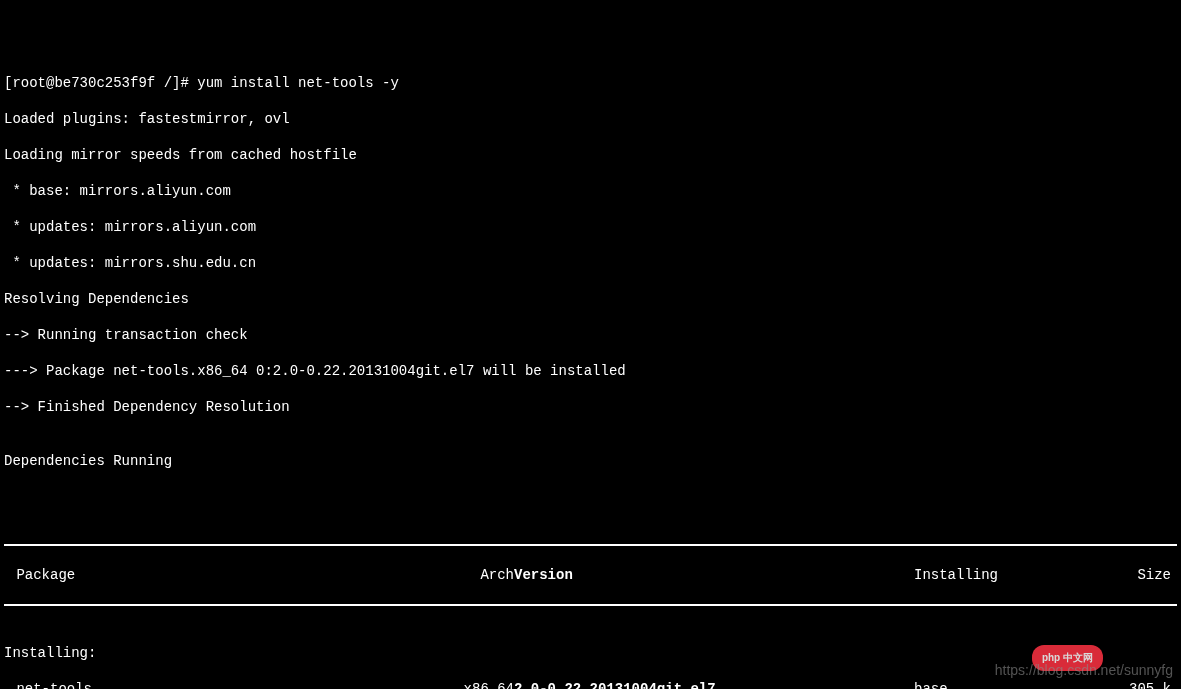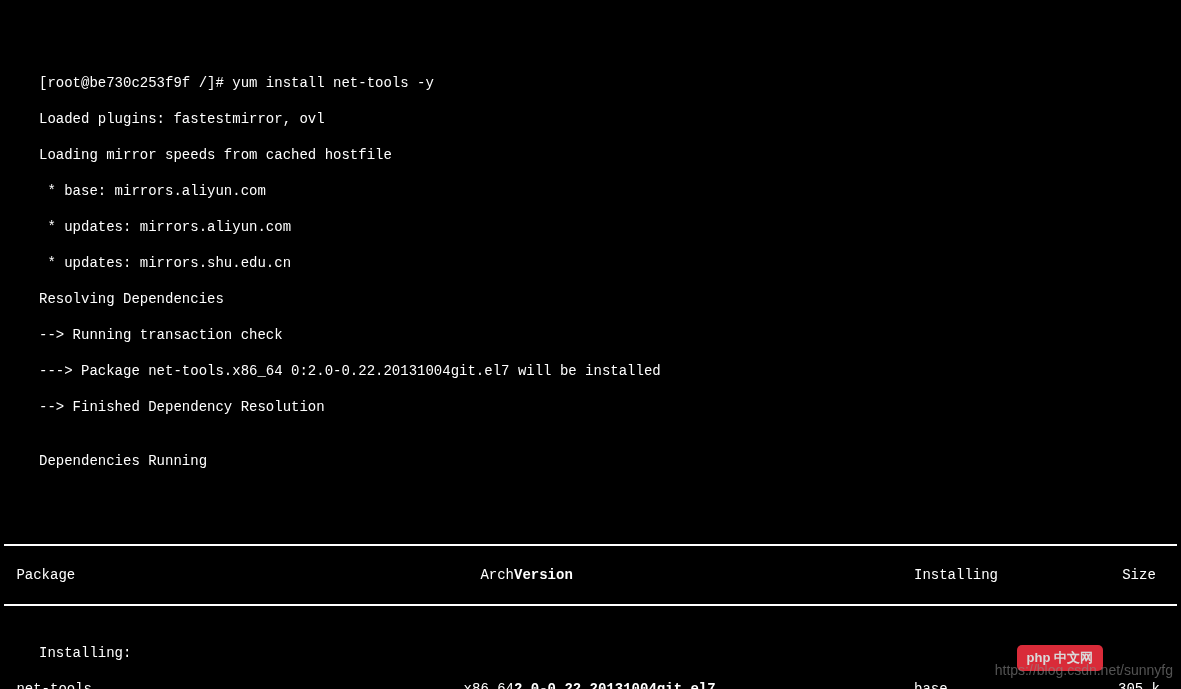--- a/index.html
+++ b/index.html
@@ -9,52 +9,52 @@
     font-family: "Consolas", "Courier New", monospace;
     font-size: 14px;
     line-height: 18px;
     width: 1181px;
     height: 689px;
     overflow: hidden;
     padding: 2px 4px;
     white-space: pre;
     position: relative;
   }
-  .line { display: block; margin-left: 35px; }
+  .line { display: block; }
   .divider {
     border-top: 2px solid #fff;
     height: 0;
     margin: 2px 0;
   }
   .tblrow { display: flex; }
   .c-pkg   { flex: 0 0 265px; padding-left: 4px; }
   .c-arch  { flex: 0 0 245px; text-align: right; }
   .c-ver   { flex: 0 0 400px; font-weight: bold; }
   .c-repo  { flex: 1 1 auto; }
-  .c-size  { flex: 0 0 70px; text-align: center; padding-right: 6px; }
+  .c-size  { flex: 0 0 70px; text-align: right; padding-right: 6px; }
   .watermark {
     position: absolute;
     right: 8px;
     bottom: 10px;
     color: #8a8a8a;
     font-family: Arial, sans-serif;
     font-size: 14px;
     opacity: 0.6;
   }
   .phpbadge {
     position: absolute;
     right: 78px;
     bottom: 18px;
     background: #ff3344;
     color: #fff;
     font-family: Arial, sans-serif;
-    font-size: 13px;
+    font-size: 10px;
     font-weight: bold;
     padding: 4px 10px;
-    border-radius: 5px;
+    border-radius: 12px;
     opacity: 0.85;
   }
 </style>
 </head>
 <body>
 
 
 
 <span class="line">[root@be730c253f9f /]# yum install net-tools -y</span>
 <span class="line">Loaded plugins: fastestmirror, ovl</span>

